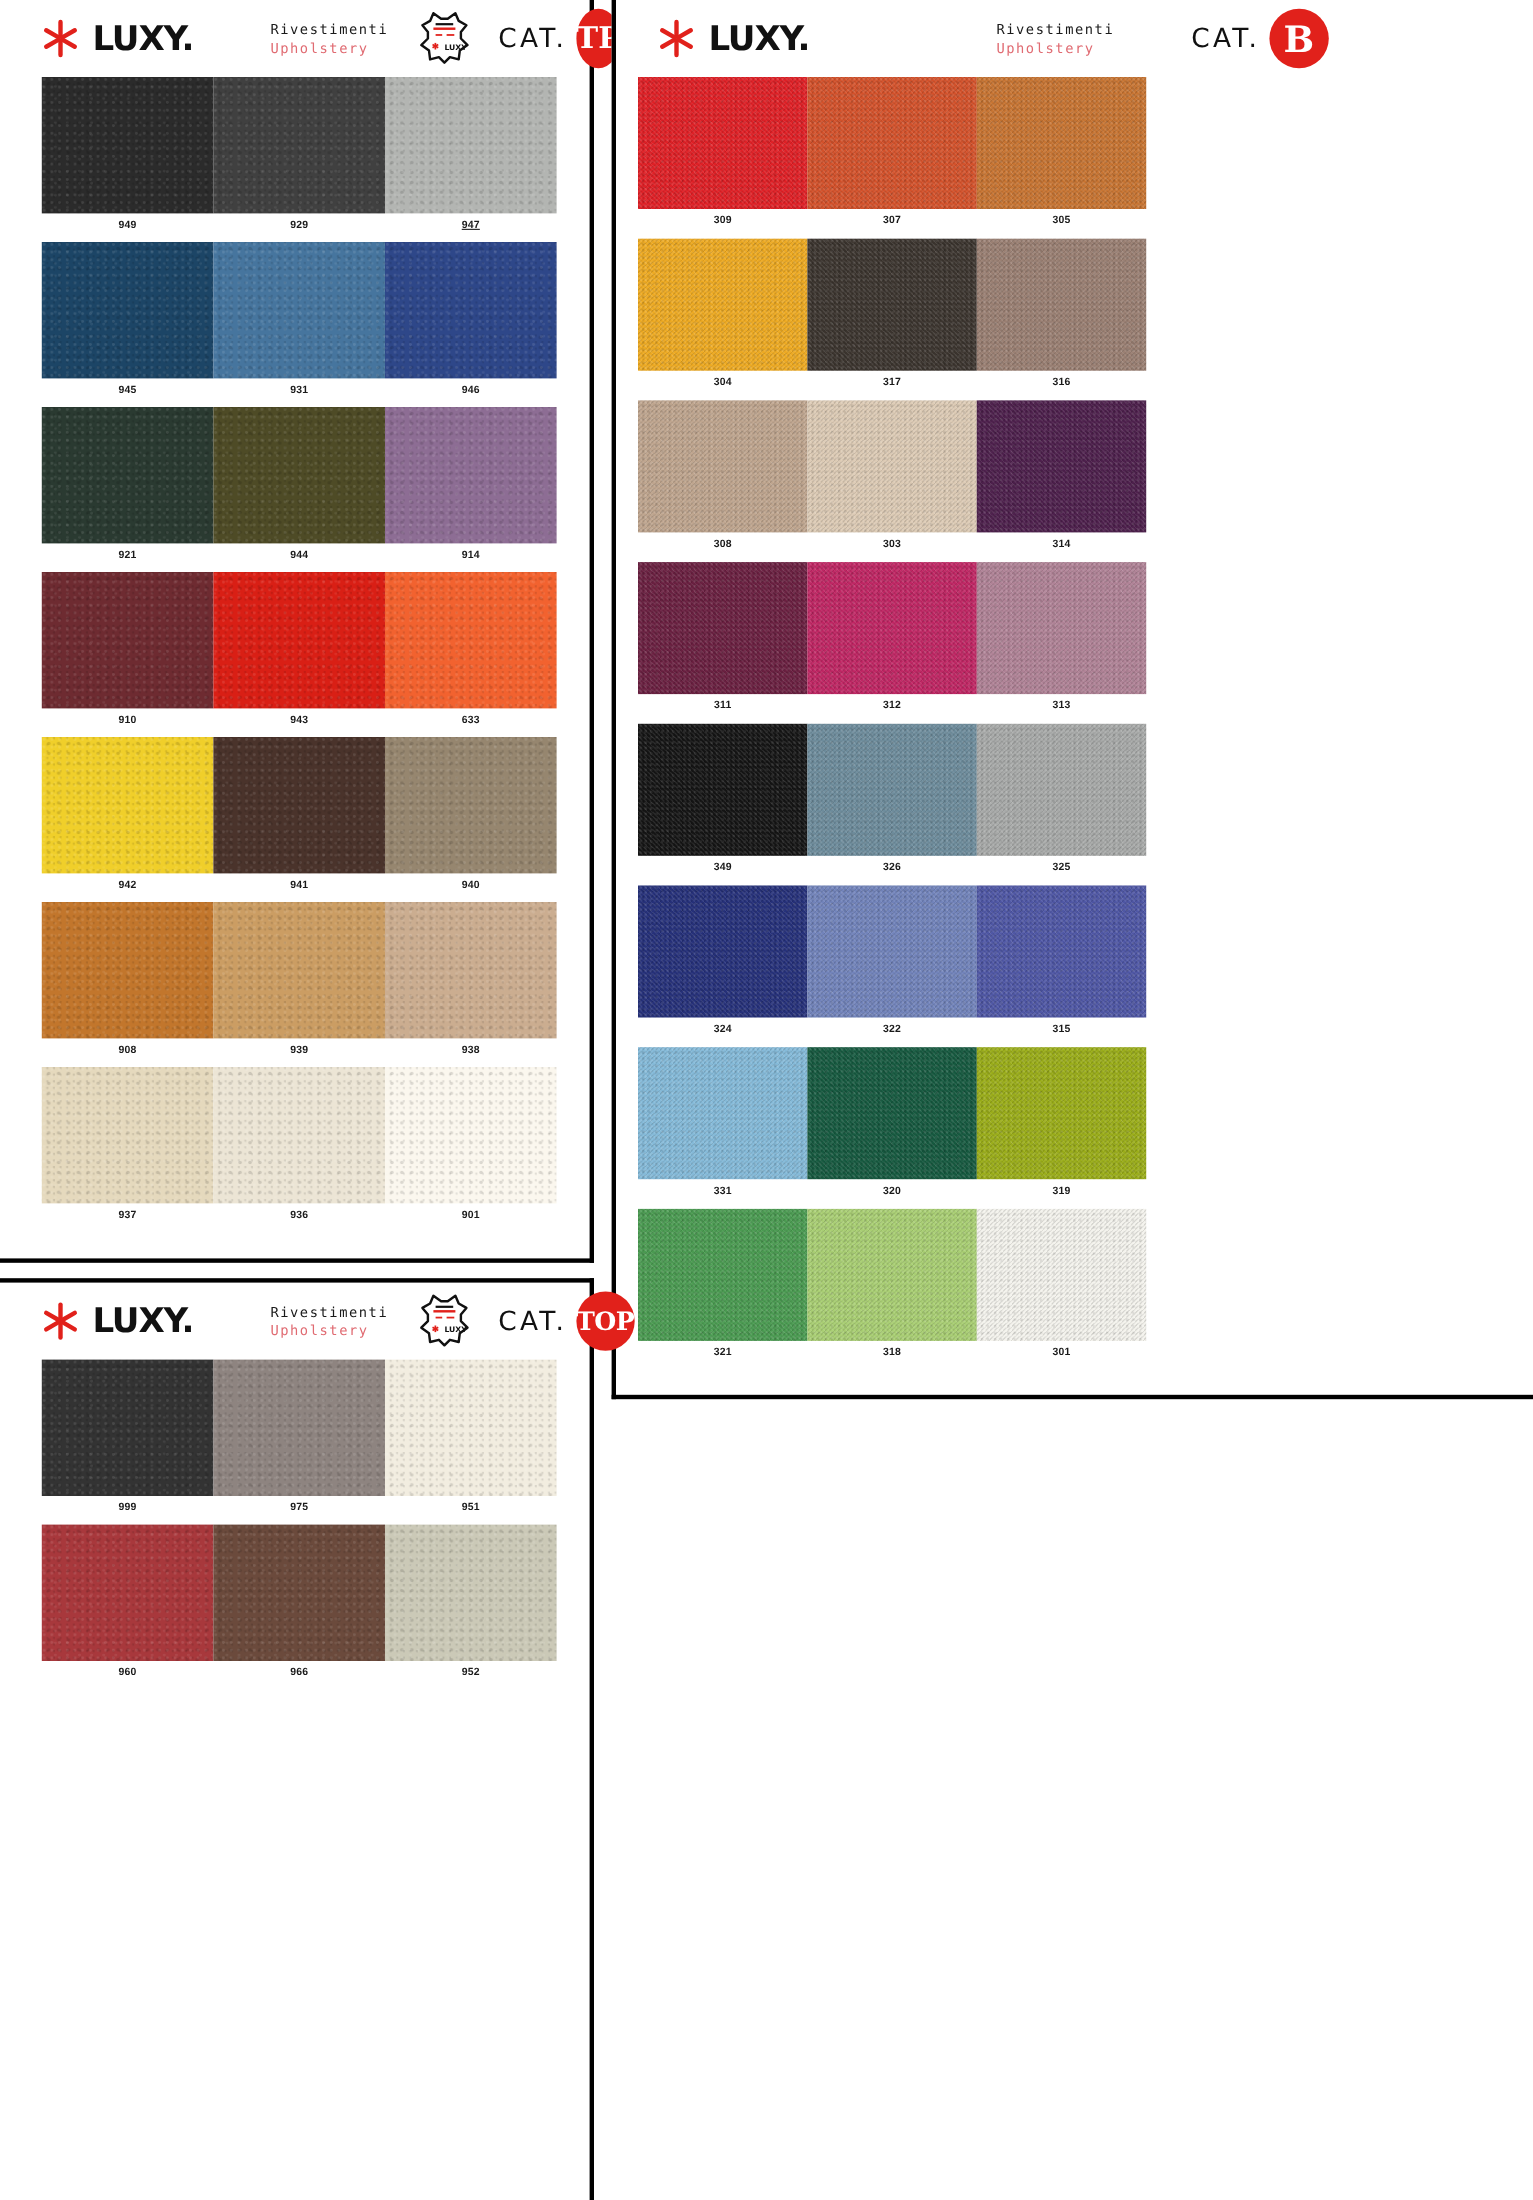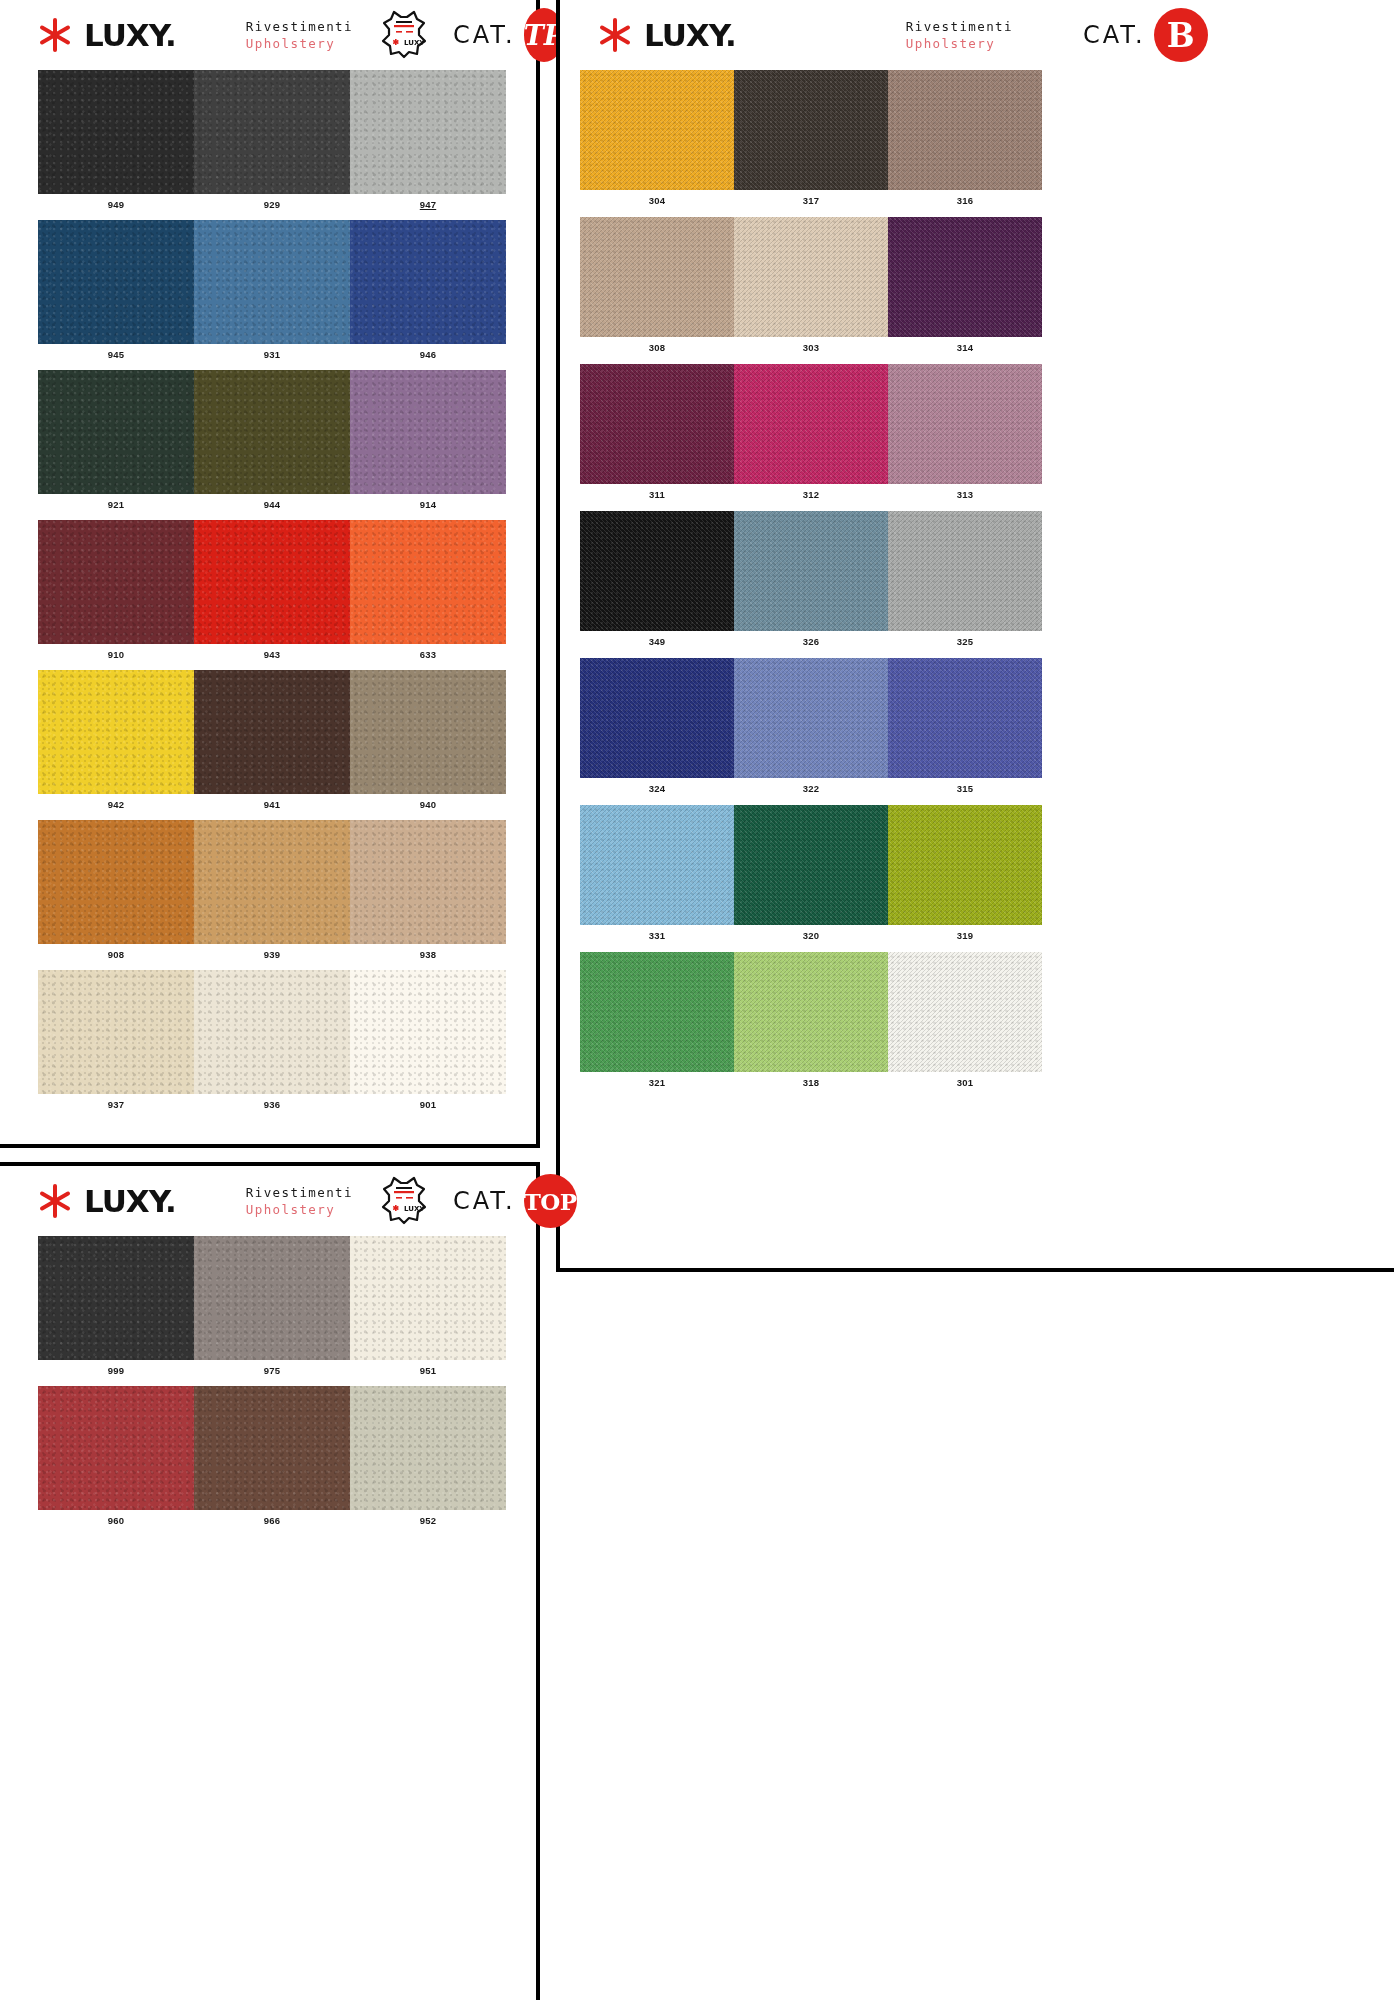--- a/index.html
+++ b/index.html
@@ -128,21 +128,21 @@
             <rect x="25" y="21" width="7" height="1.6" fill="#e1211b"></rect>
             <g fill="#e1211b">
               <rect x="14" y="29" width="1.6" height="6"></rect>
               <rect x="14" y="29" width="1.6" height="6" transform="rotate(60 14.8 32)"></rect>
               <rect x="14" y="29" width="1.6" height="6" transform="rotate(120 14.8 32)"></rect>
             </g>
             <text x="23" y="35" font-family="DejaVu Sans, sans-serif" font-size="7" font-weight="bold" fill="#111">LUXY</text>
           </svg>
         </div>
         <div class="cat-text" style="margin-left: 26px;">CAT.</div>
-        <div class="cat-circle sz-tp" style="margin-left: 8px; font-style: italic;">TP</div>
+        <div class="cat-circle sz-tp" style="margin-left: 8px;">TP</div>
       </div>
     <div class="grid">
         <div style="margin-bottom: 10px;">
           <div class="row" style="margin-bottom: 0px; margin-left: 38px;">
             <div class="cell" style="width: 156px; height: 124px;">
               <div class="sw leather" style="background-color: rgb(43, 43, 43);"></div>
             </div>
             <div class="cell" style="width: 156px; height: 124px;">
               <div class="sw leather" style="background-color: rgb(64, 64, 64);"></div>
             </div>
@@ -281,20 +281,38 @@
           <div class="wordmark">LUXY<span class="dot">.</span></div>
         </div>
         <div class="hdr-sub" style="margin-left: 170px;">
           <div class="it">Rivestimenti</div>
           <div class="en">Upholstery</div>
         </div>
         <div class="cat-text" style="margin-left: 70px;">CAT.</div>
         <div class="cat-circle sz-b" style="margin-left: 8px;">B</div>
       </div>
     <div class="grid">
+        <div style="margin-bottom: 11px;">
+          <div class="row" style="margin-bottom: 0px; margin-left: 20px;">
+            <div class="cell" style="width: 154px; height: 120px;">
+              <div class="sw fabric" style="background-color: rgb(224, 31, 37);"></div>
+            </div>
+            <div class="cell" style="width: 154px; height: 120px;">
+              <div class="sw fabric" style="background-color: rgb(212, 81, 42);"></div>
+            </div>
+            <div class="cell" style="width: 154px; height: 120px;">
+              <div class="sw fabric" style="background-color: rgb(200, 116, 49);"></div>
+            </div>
+          </div>
+          <div class="rowcodes" style="margin-left: 20px;">
+            <div class="code" style="width: 154px;">309</div>
+            <div class="code" style="width: 154px;">307</div>
+            <div class="code" style="width: 154px;">305</div>
+          </div>
+        </div>
         <div style="margin-bottom: 11px;">
           <div class="row" style="margin-bottom: 0px; margin-left: 20px;">
             <div class="cell" style="width: 154px; height: 120px;">
               <div class="sw fabric" style="background-color: rgb(238, 170, 33);"></div>
             </div>
             <div class="cell" style="width: 154px; height: 120px;">
               <div class="sw fabric" style="background-color: rgb(59, 52, 46);"></div>
             </div>
             <div class="cell" style="width: 154px; height: 120px;">
               <div class="sw fabric" style="background-color: rgb(154, 127, 114);"></div>

